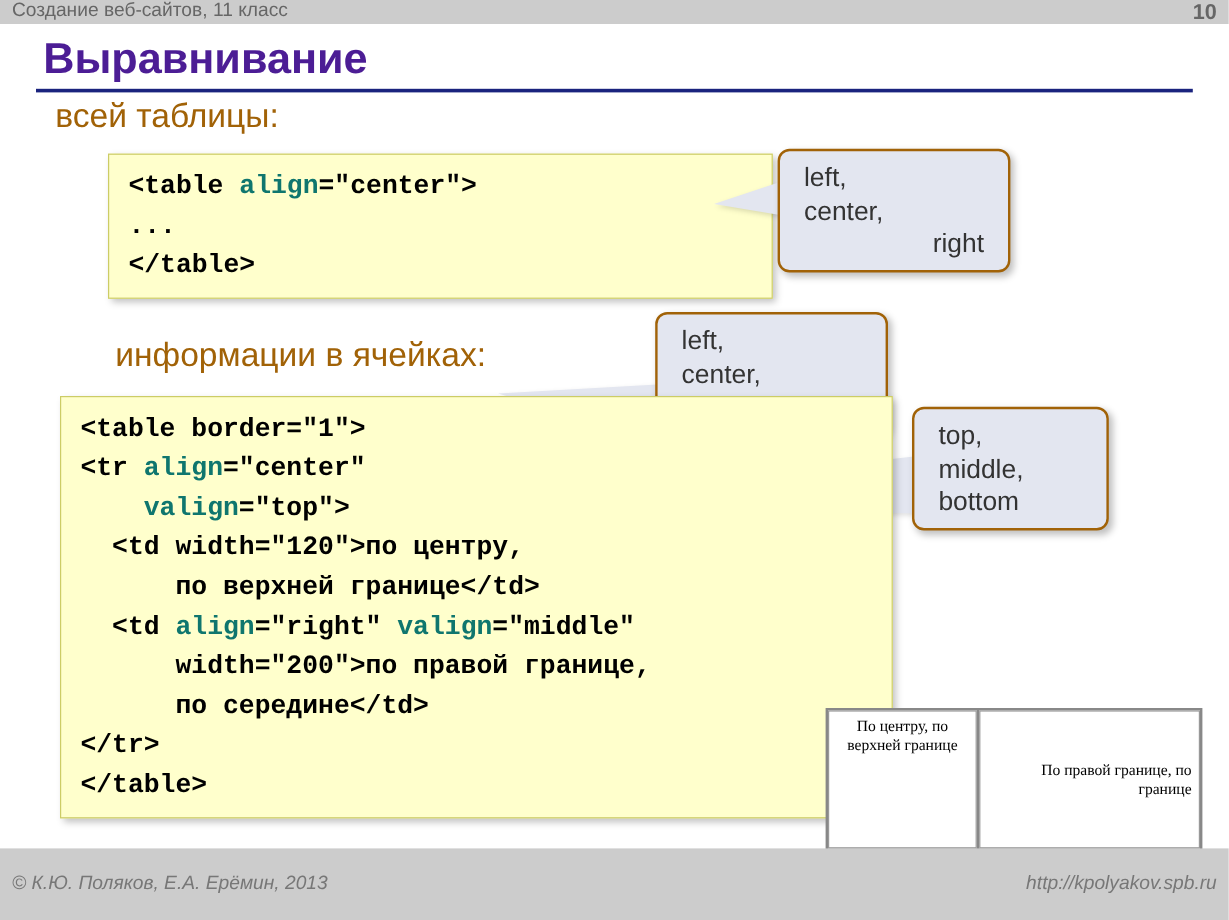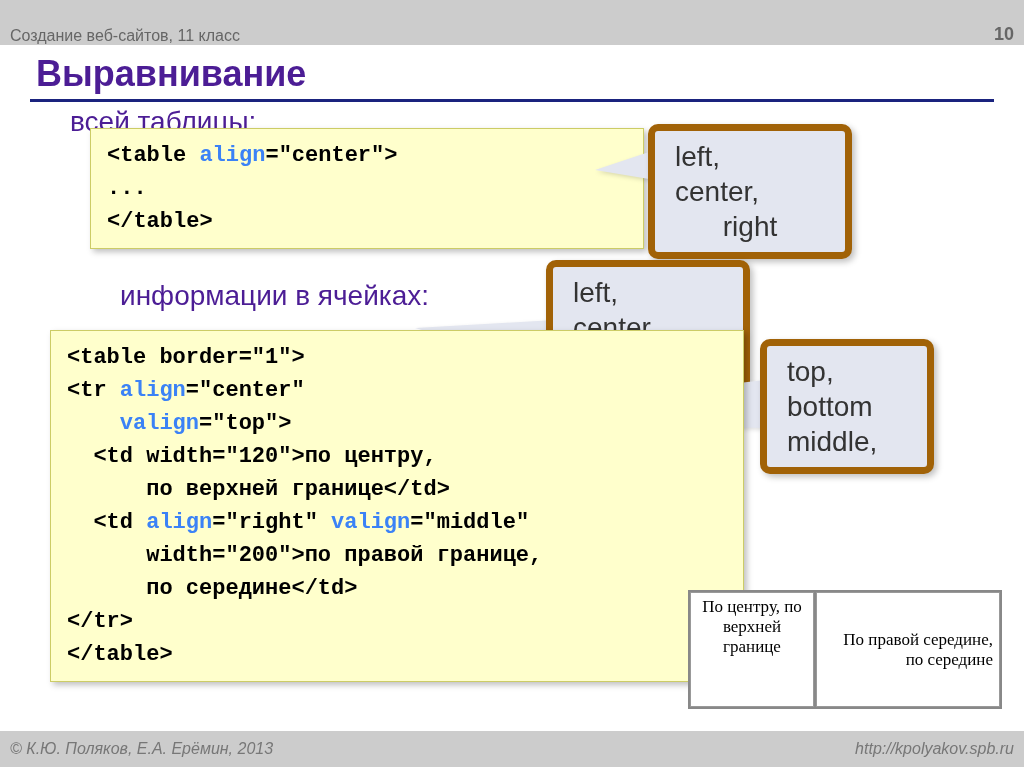--- a/index.html
+++ b/index.html
@@ -7,46 +7,46 @@
     padding: 0;
     width: 1024px;
     height: 767px;
     font-family: Arial, sans-serif;
     background: #fff;
     position: relative;
     overflow: hidden;
   }
   .header-bar {
     background: #ccc;
-    height: 45px;
+    height: 20px;
     display: flex;
     justify-content: space-between;
-    align-items: flex-end;
+    align-items: flex-start;
     padding: 0 10px;
     color: #666;
     font-size: 16px;
   }
   .page-num {
     font-weight: bold;
     font-size: 18px;
   }
   .main-title {
     font-size: 36px;
     font-weight: bold;
     color: #4c1d95;
     margin: 8px 0 4px 36px;
   }
   .title-underline {
     border-bottom: 3px solid #1a237e;
     margin: 0 30px 4px 30px;
   }
   .subtitle {
     font-size: 28px;
-    color: #4c1d95;
-    margin-left: 70px;
+    color: #a16207;
+    margin-left: 46px;
     margin-top: 2px;
     margin-bottom: 2px;
   }
   .code-box {
     background: #ffffcc;
     border: 1px solid #cccc66;
     box-shadow: 3px 3px 6px rgba(0,0,0,0.25);
     font-family: "Courier New", monospace;
     font-size: 22px;
     font-weight: bold;
@@ -58,38 +58,38 @@
     left: 90px;
     top: 128px;
     width: 520px;
   }
   .code-box2 {
     position: absolute;
     left: 50px;
     top: 330px;
     width: 660px;
   }
-  .kw-red { color: #3b82f6; }
+  .kw-red { color: #0f766e; }
   .callout {
     position: absolute;
     background: #e3e6f0;
-    border: 7px solid #a16207;
+    border: 2px solid #a16207;
     border-radius: 10px;
     box-shadow: 3px 3px 6px rgba(0,0,0,0.25);
     padding: 8px 20px;
-    font-size: 28px;
+    font-size: 22px;
     color: #333;
     line-height: 1.25;
   }
   .callout1 { left: 648px; top: 124px; width: 150px; }
   .callout2 { left: 546px; top: 260px; width: 150px; }
   .callout3 { left: 760px; top: 339px; width: 120px; }
   .callout-line1 { display:block; text-align:left; }
   .callout-line2 { display:block; text-align:left; }
-  .callout-line3 { display:block; text-align:center; }
+  .callout-line3 { display:block; text-align:right; }
   .pointer {
     position: absolute;
     width: 0; height: 0;
   }
   
   .tri1 {
     left: 595px; top: 150px;
     border-top: 20px solid transparent;
     border-bottom: 10px solid transparent;
     border-right: 60px solid #e3e6f0;
@@ -114,35 +114,35 @@
     right: 22px;
     top: 590px;
     border-collapse: separate;
     border-spacing: 2px;
     background: #888;
   }
   .example-table td {
     background: #fff;
     border: 1px solid #999;
     font-family: "Times New Roman", serif;
-    font-size: 17px;
+    font-size: 13px;
     padding: 4px 6px;
     height: 105px;
   }
   .footer-bar {
     position: absolute;
     bottom: 0;
     left: 0;
     right: 0;
     background: #ccc;
     height: 28px;
     display: flex;
     justify-content: space-between;
     align-items: center;
-    padding: 4px 10px;
+    padding: 16px 10px;
     color: #777;
     font-size: 16px;
     font-style: italic;
   }
   .sub2-pos {
     position: absolute;
     left: 50px;
     top: 278px;
   }
 </style>
@@ -177,42 +177,42 @@
 <div class="pointer tri2"></div>
 <div class="callout callout2">
   <span class="callout-line1">left,</span>
   <span class="callout-line2">center,</span>
   <span class="callout-line3">right</span>
 </div>
 
 <div class="pointer tri3"></div>
 <div class="callout callout3">
   <span class="callout-line1">top,</span>
+  <span class="callout-line1">middle,</span>
   <span class="callout-line1">bottom</span>
-  <span class="callout-line1">middle,</span>
 </div>
 
 <div class="code-box code-box2">
   <div>&lt;table border="1"&gt;</div>
   <div><span>&lt;tr </span><span class="kw-red">align</span><span>="center"</span></div>
   <div style="white-space:pre;"><span>    </span><span class="kw-red">valign</span><span>="top"&gt;</span></div>
   <div style="white-space:pre;">  &lt;td width="120"&gt;по центру,</div>
   <div style="white-space:pre;">      по верхней границе&lt;/td&gt;</div>
   <div style="white-space:pre;"><span>  &lt;td </span><span class="kw-red">align</span><span>="right" </span><span class="kw-red">valign</span><span>="middle"</span></div>
   <div style="white-space:pre;">      width="200"&gt;по правой границе,</div>
   <div style="white-space:pre;">      по середине&lt;/td&gt;</div>
   <div>&lt;/tr&gt;</div>
   <div>&lt;/table&gt;</div>
 </div>
 
 <table class="example-table">
   <tbody>
       <tr>
     <td style="width:110px;text-align:center;vertical-align:top;">По центру, по верхней границе</td>
-    <td style="width:170px;text-align:right;vertical-align:middle;">По правой середине, по середине</td>
+    <td style="width:170px;text-align:right;vertical-align:middle;">По правой границе, по границе</td>
   </tr>
 </tbody>
   </table>
 
 <div class="footer-bar">
   <span>© К.Ю. Поляков, Е.А. Ерёмин, 2013</span>
   <span>http://kpolyakov.spb.ru</span>
 </div>
 
 </body></html>

